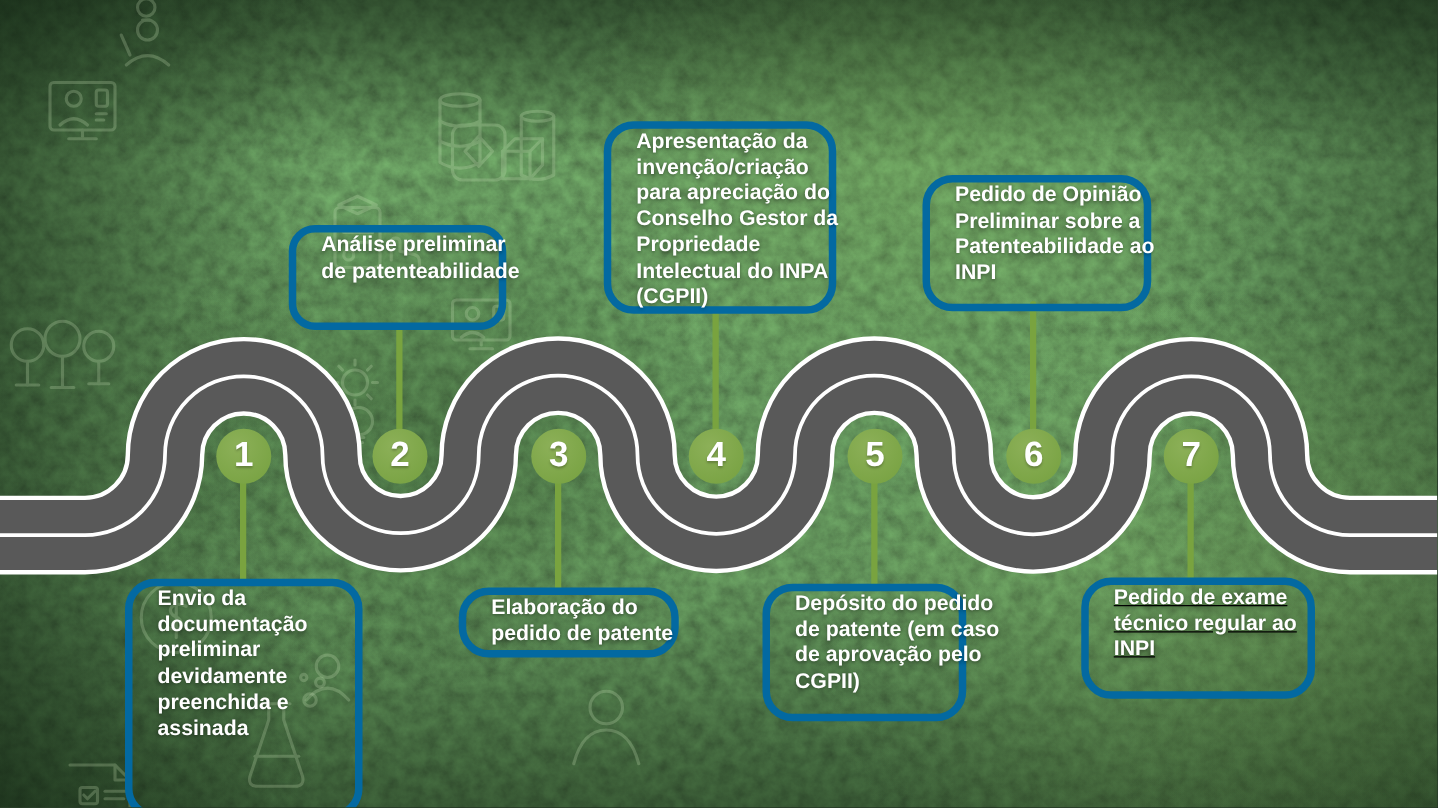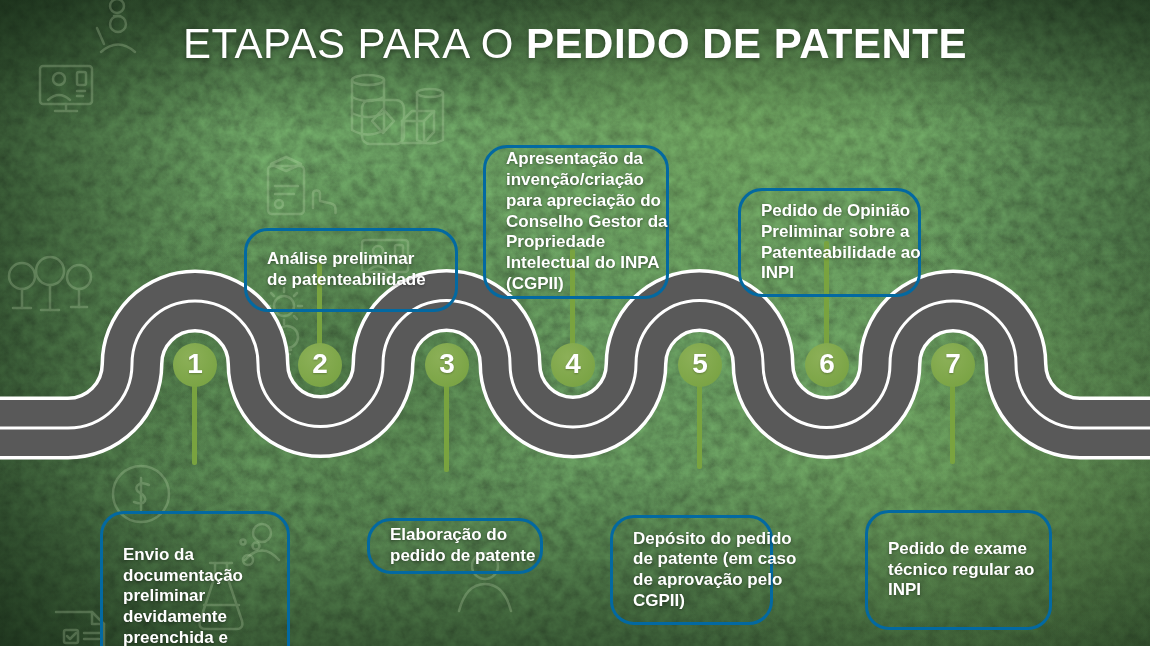--- a/index.html
+++ b/index.html
@@ -43,35 +43,35 @@
     position:absolute;width:44px;height:44px;border-radius:50%;
     background:radial-gradient(circle at 38% 32%, #8cb058, #75a03f);
     display:flex;align-items:center;justify-content:center;
   }
   .m1{left:173px;top:343px;} .m2{left:298px;top:343px;} .m3{left:425px;top:343px;}
   .m4{left:551px;top:343px;} .m5{left:678px;top:343px;} .m6{left:805px;top:343px;}
   .m7{left:931px;top:343px;}
   .num{color:#fff;font-size:28px;font-weight:700;line-height:1;padding-bottom:2px;text-shadow:0 1px 2px rgba(0,0,0,0.25);}
 
   .callout{
-    position:absolute;border:3px solid #0369a1;border-radius:24px;
-    display:flex;align-items:center;box-sizing:border-box;margin-top:48px;
+    position:absolute;border:6px solid #0369a1;border-radius:24px;
+    display:flex;box-sizing:border-box;
   }
   .label{
     color:#fff;font-weight:700;font-size:17px;line-height:1.22;
     white-space:pre;padding-left:20px;padding-right:2px;
     text-shadow:0 1px 3px rgba(0,0,0,0.40);
   }
   .b1{left:100px;top:463px;width:190px;height:192px;}
-  .b2{left:244px;top:180px;width:214px;height:84px;}
+  .b2{left:231px;top:180px;width:174px;height:84px;border-radius:21px;}
   .b3{left:367px;top:470px;width:176px;height:56px;}
   .b4{left:483px;top:97px;width:186px;height:154px;}
   .b5{left:610px;top:467px;width:163px;height:110px;}
   .b6{left:738px;top:140px;width:183px;height:109px;}
-  .b7{left:865px;top:462px;width:187px;height:120px;}
+  .b7{left:865px;top:462px;width:187px;height:97px;text-decoration:underline;}
 </style>
 </head>
 <body>
 
 <div class="canvas">
 
   <svg class="bg-noise">
     <filter id="foliage" x="0" y="0" width="100%" height="100%">
       <feTurbulence type="fractalNoise" baseFrequency="0.085" numOctaves="5" seed="7" stitchTiles="stitch"></feTurbulence>
       <feColorMatrix type="matrix" values="0.12 0 0 0 0.07  0.32 0 0 0 0.15  0.10 0 0 0 0.06  0 0 0 0 1"></feColorMatrix>
@@ -180,21 +180,20 @@
 
   <svg class="road" viewBox="0 0 1150 646">
     <defs>
       <path id="roadPath" d="M-40 428 H68 A64 64 0 0 0 132 364 A63 63 0 0 1 258 364 A62.5 62.5 0 0 0 383 364 A63.5 63.5 0 0 1 510 364 A63 63 0 0 0 636 364 A63.5 63.5 0 0 1 763 364 A63.5 63.5 0 0 0 890 364 A63 63 0 0 1 1016 364 A64 64 0 0 0 1080 428 H1190"></path>
     </defs>
     <use href="#roadPath" stroke="#ffffff" stroke-width="63" fill="none"></use>
     <use href="#roadPath" stroke="#595959" stroke-width="56" fill="none"></use>
     <use href="#roadPath" stroke="#ffffff" stroke-width="3" fill="none"></use>
   </svg>
 
-  <div class="title"><span class="light">ETAPAS PARA O</span> <span class="bold">PEDIDO DE PATENTE</span></div>
 
   <div>
     <div class="connector c1"></div>
     <div class="marker m1">
         <span class="num">1</span>
       </div>
     <div class="callout b1">
         <div class="label">Envio da
 documentação
 preliminar

